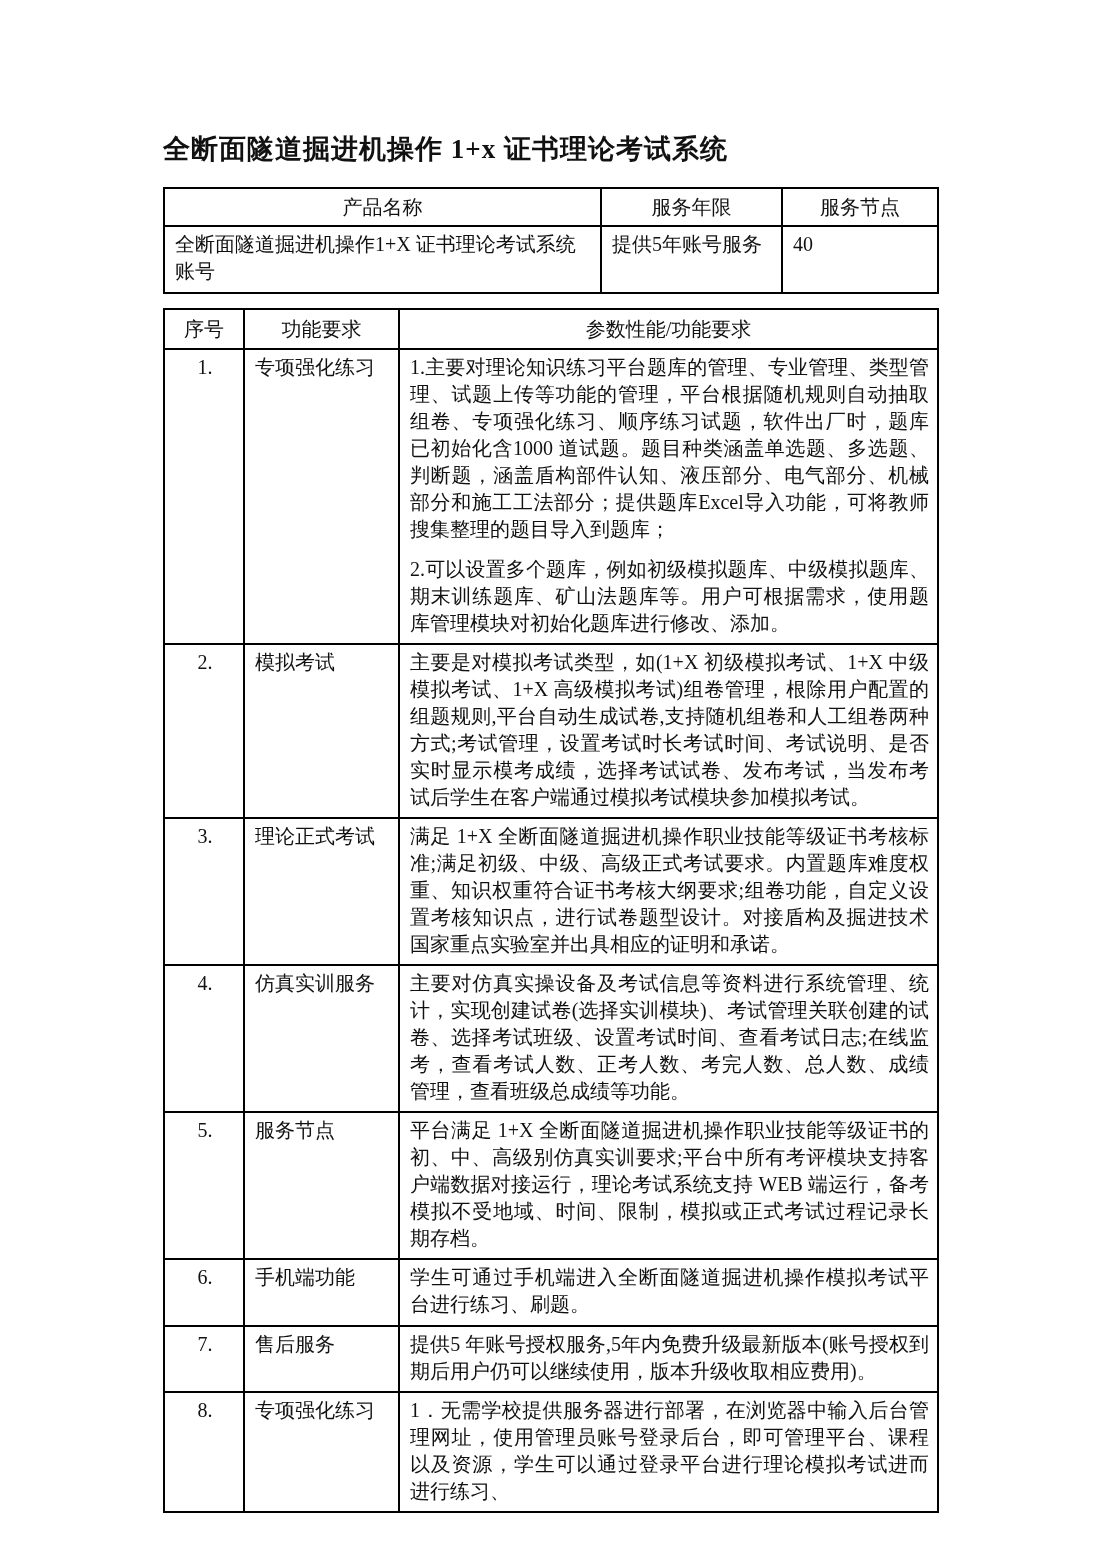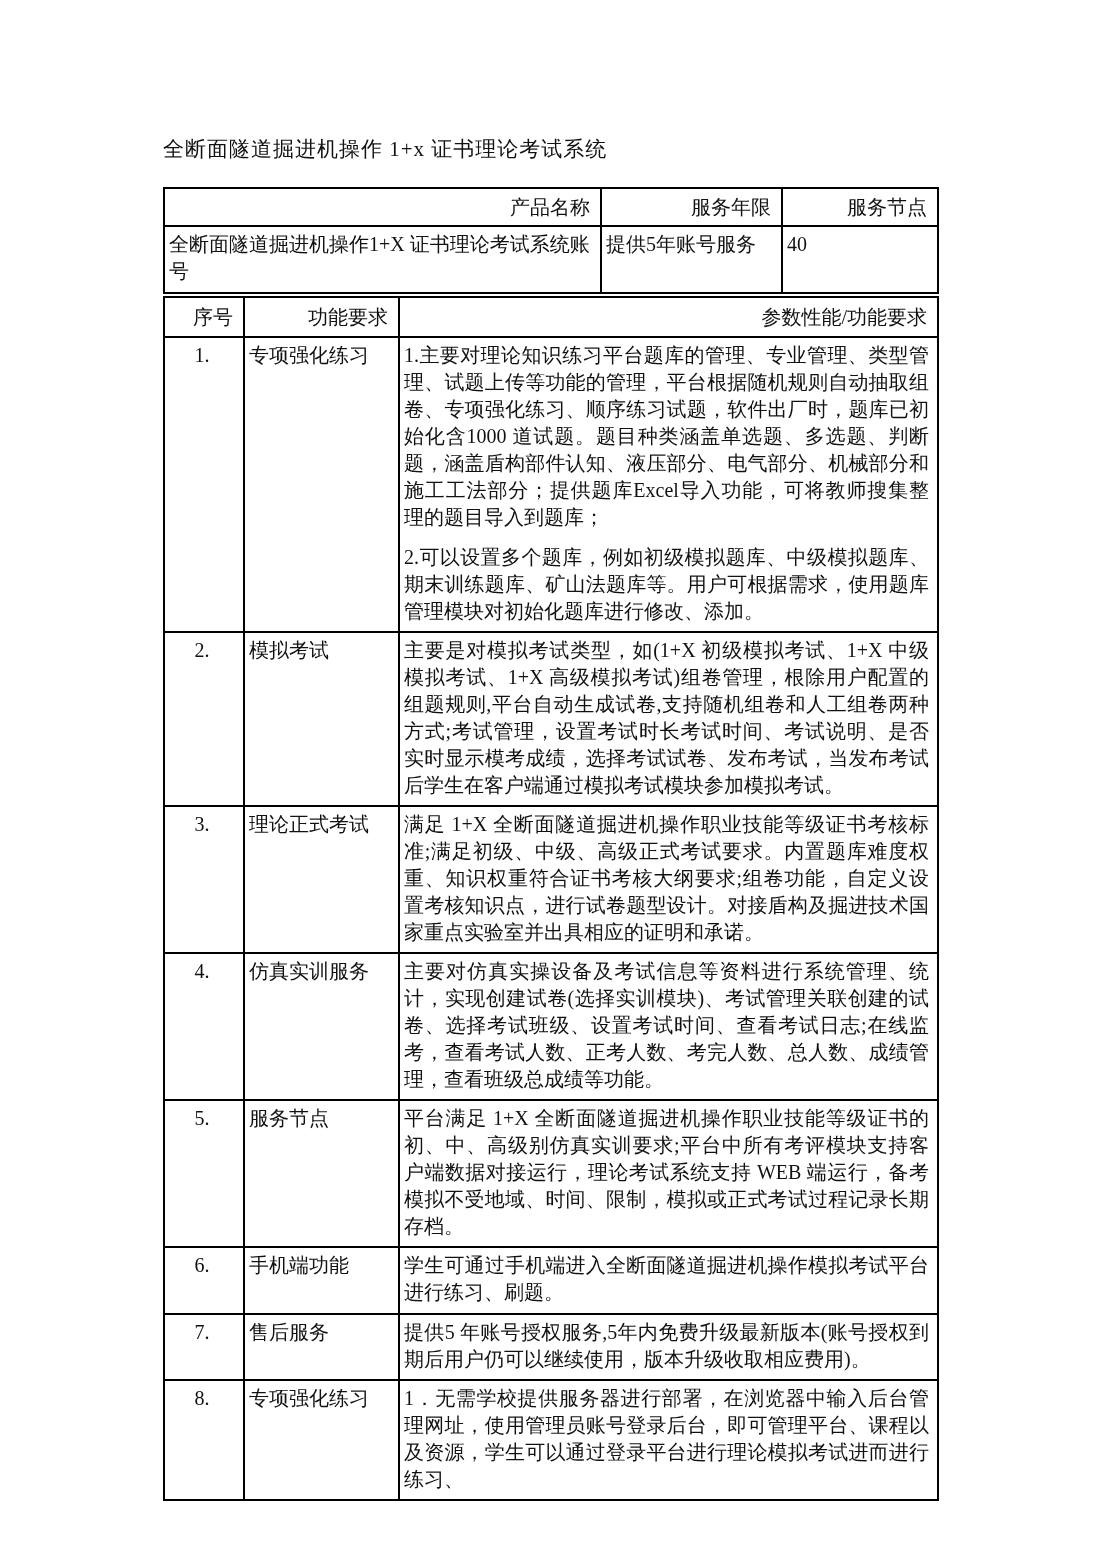--- a/index.html
+++ b/index.html
@@ -13,60 +13,60 @@
     color: #111111;
   }
   .content {
     position: absolute;
     left: 163px;
     top: 133px;
     width: 776px;
   }
   h1.doc-title {
     margin: 0 0 21px 0;
-    font-size: 21px;
+    font-size: 27px;
     line-height: 33px;
-    font-weight: normal;
+    font-weight: bold;
     letter-spacing: 1px;
     white-space: nowrap;
   }
   table.tbl {
     border-collapse: collapse;
     table-layout: fixed;
     width: 774px;
   }
   table.tbl td {
     border: 2px solid #000000;
     vertical-align: top;
     font-size: 20px;
     line-height: 27px;
-    padding: 4px 8px 6px 4px;
+    padding: 4px 8px 6px 10px;
     overflow: hidden;
   }
   tr.hdr td {
-    text-align: right;
+    text-align: center;
     vertical-align: middle;
     padding: 4px 10px;
   }
   td.cell-no {
     text-align: center;
     padding: 4px 2px;
   }
   td.cell-feat {
     padding: 4px 24px 4px 12px;
   }
   td.cell-params {
     text-align: justify;
     padding: 4px 8px 6px 10px;
     border-radius: 11px;
   }
   td.cell-params p, td.cell-product p { margin: 0; }
   td.cell-params p + p { margin-top: 13px; }
   td.cell-nodes { text-align: left; }
-  table.t2 { margin-top: 2px; }
+  table.t2 { margin-top: 14px; }
 </style>
 </head>
 <body>
 
 <div class="page">
   <div class="content">
 
     <h1 class="doc-title">全断面隧道掘进机操作 1+x 证书理论考试系统</h1>
 
     <table class="tbl t1">

